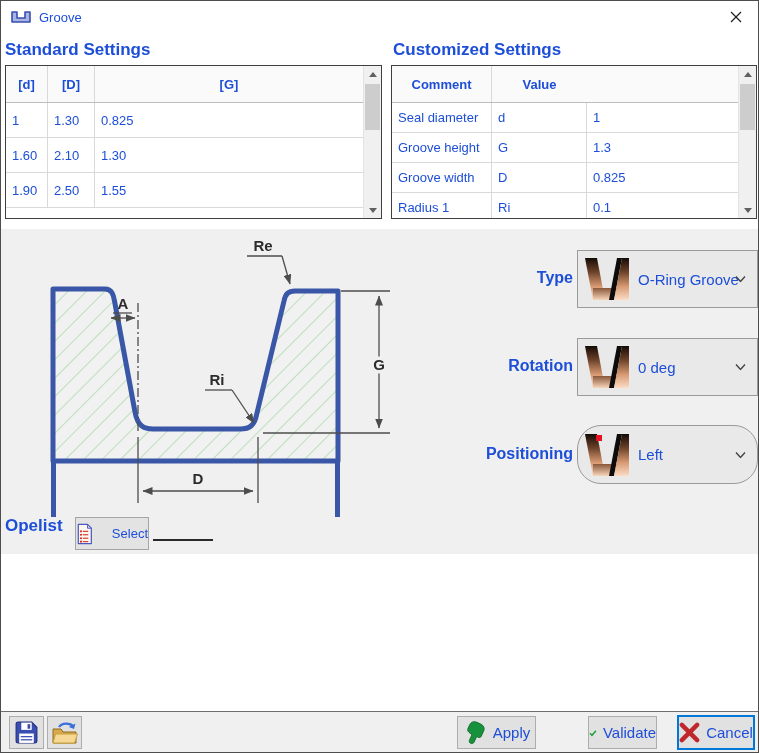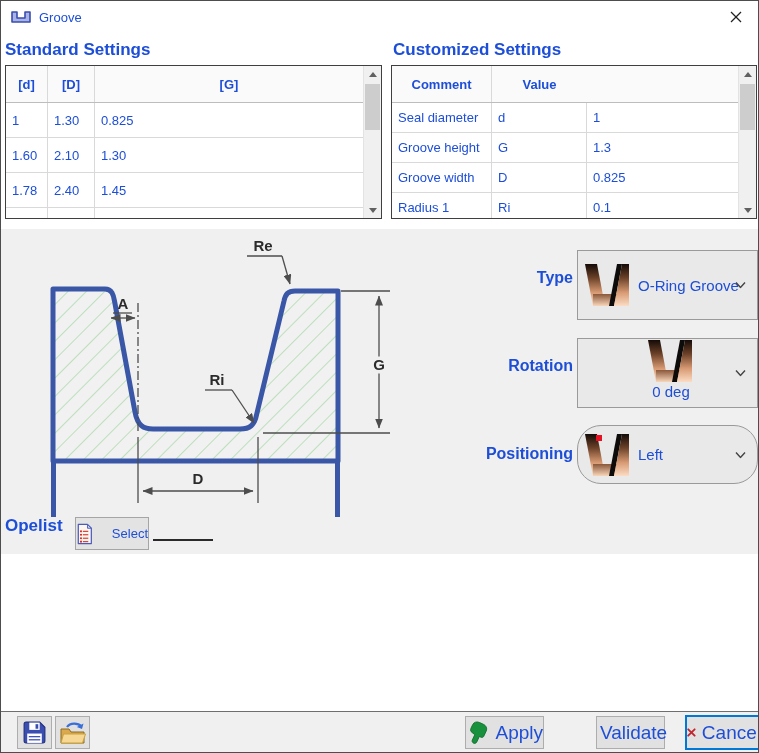--- a/index.html
+++ b/index.html
@@ -47,23 +47,23 @@
   
   .band{position:absolute;left:0;top:228px;width:759px;height:325px;background:#f0f0f0;}
   .diagram{position:absolute;left:0;top:0;}
   .dimline{stroke:#4d4d4d;stroke-width:1.3;fill:none;}
   .dimtxt{font-family:"Liberation Sans",sans-serif;font-size:15px;font-weight:700;fill:#2b2b2b;}
   .halo{paint-order:stroke;stroke:#f0f0f0;stroke-width:7;}
 
   
   .clabel{position:absolute;left:380px;width:192px;text-align:right;font-size:16px;font-weight:700;}
   #lbl-type{top:40px;} #lbl-rot{top:128px;} #lbl-pos{top:216px;}
-  .combo{position:absolute;left:576px;width:181px;height:70px;background:#e9e9e9;
+  .combo{position:absolute;left:576px;width:181px;height:58px;background:#e9e9e9;
          border:1px solid #9a9a9a;box-sizing:border-box;display:flex;align-items:center;cursor:default;}
-  #combo-type{top:21px;} #combo-rot{top:109px;flex-direction:column;} #combo-pos{top:196px;height:59px;border-radius:24px;}
+  #combo-type{top:21px;} #combo-rot{top:109px;} #combo-pos{top:196px;height:59px;border-radius:24px;}
   .combo .icon{margin-left:5px;flex:none;}
   .combo .val{font-size:15px;margin-left:7px;}
   .combo .chev{position:absolute;right:11px;top:50%;transform:translateY(-50%);}
 
   
   #select-btn{position:absolute;left:74px;top:288px;width:74px;height:33px;background:#e3e3e3;
               border:1px solid #a5a5a5;box-sizing:border-box;display:flex;align-items:center;
               justify-content:center;gap:19px;font-size:13px;cursor:default;}
   #underscore{position:absolute;left:152px;top:296px;width:60px;height:14px;border-bottom:2px solid #2a2a2a;}
 
@@ -73,21 +73,21 @@
   .ops-head{display:grid;grid-template-columns:179px 175px 1fr;height:38px;background:#f0f0f0;
             border-bottom:1px solid #b5b5b5;}
   .ops-th{display:flex;align-items:center;justify-content:center;font-weight:700;font-size:13px;
           border-right:2px solid #fdfdfd;}
   .ops-th:last-child{border-right:none;}
 
   
   #footer{position:absolute;left:0;top:710px;width:759px;height:42px;background:#f0f0f0;
           border-top:1px solid #6e6e6e;}
   .ftbtn{position:absolute;background:#e1e1e1;border:1px solid #adadad;box-sizing:border-box;
-         display:flex;align-items:center;justify-content:center;gap:6px;font-size:19px;cursor:default;margin-left:8px;}
+         display:flex;align-items:center;justify-content:center;gap:6px;font-size:15px;cursor:default;}
   #btn-save{left:8px;top:4px;width:35px;height:33px;}
   #btn-open{left:46px;top:4px;width:35px;height:33px;}
   #btn-apply{left:456px;top:4px;width:79px;height:33px;}
   #btn-validate{left:587px;top:4px;width:69px;height:33px;}
   #btn-cancel{left:676px;top:3px;width:78px;height:35px;border:2px solid #0078d7;}
 </style>
 </head>
 <body>
 
 <div id="win">
@@ -122,25 +122,20 @@
             <div class="td">1.30</div>
             <div class="td">0.825</div>
           </div>
 
           <div class="trow gcols-std">
             <div class="td">1.60</div>
             <div class="td">2.10</div>
             <div class="td">1.30</div>
           </div>
 
-          <div class="trow gcols-std">
-            <div class="td">1.78</div>
-            <div class="td">2.40</div>
-            <div class="td">1.45</div>
-          </div>
 
           <div class="trow gcols-std">
             <div class="td">1.90</div>
             <div class="td">2.50</div>
             <div class="td">1.55</div>
           </div>
         </div>
     </div>
     <div class="sbar">
       <div class="sbtn">

